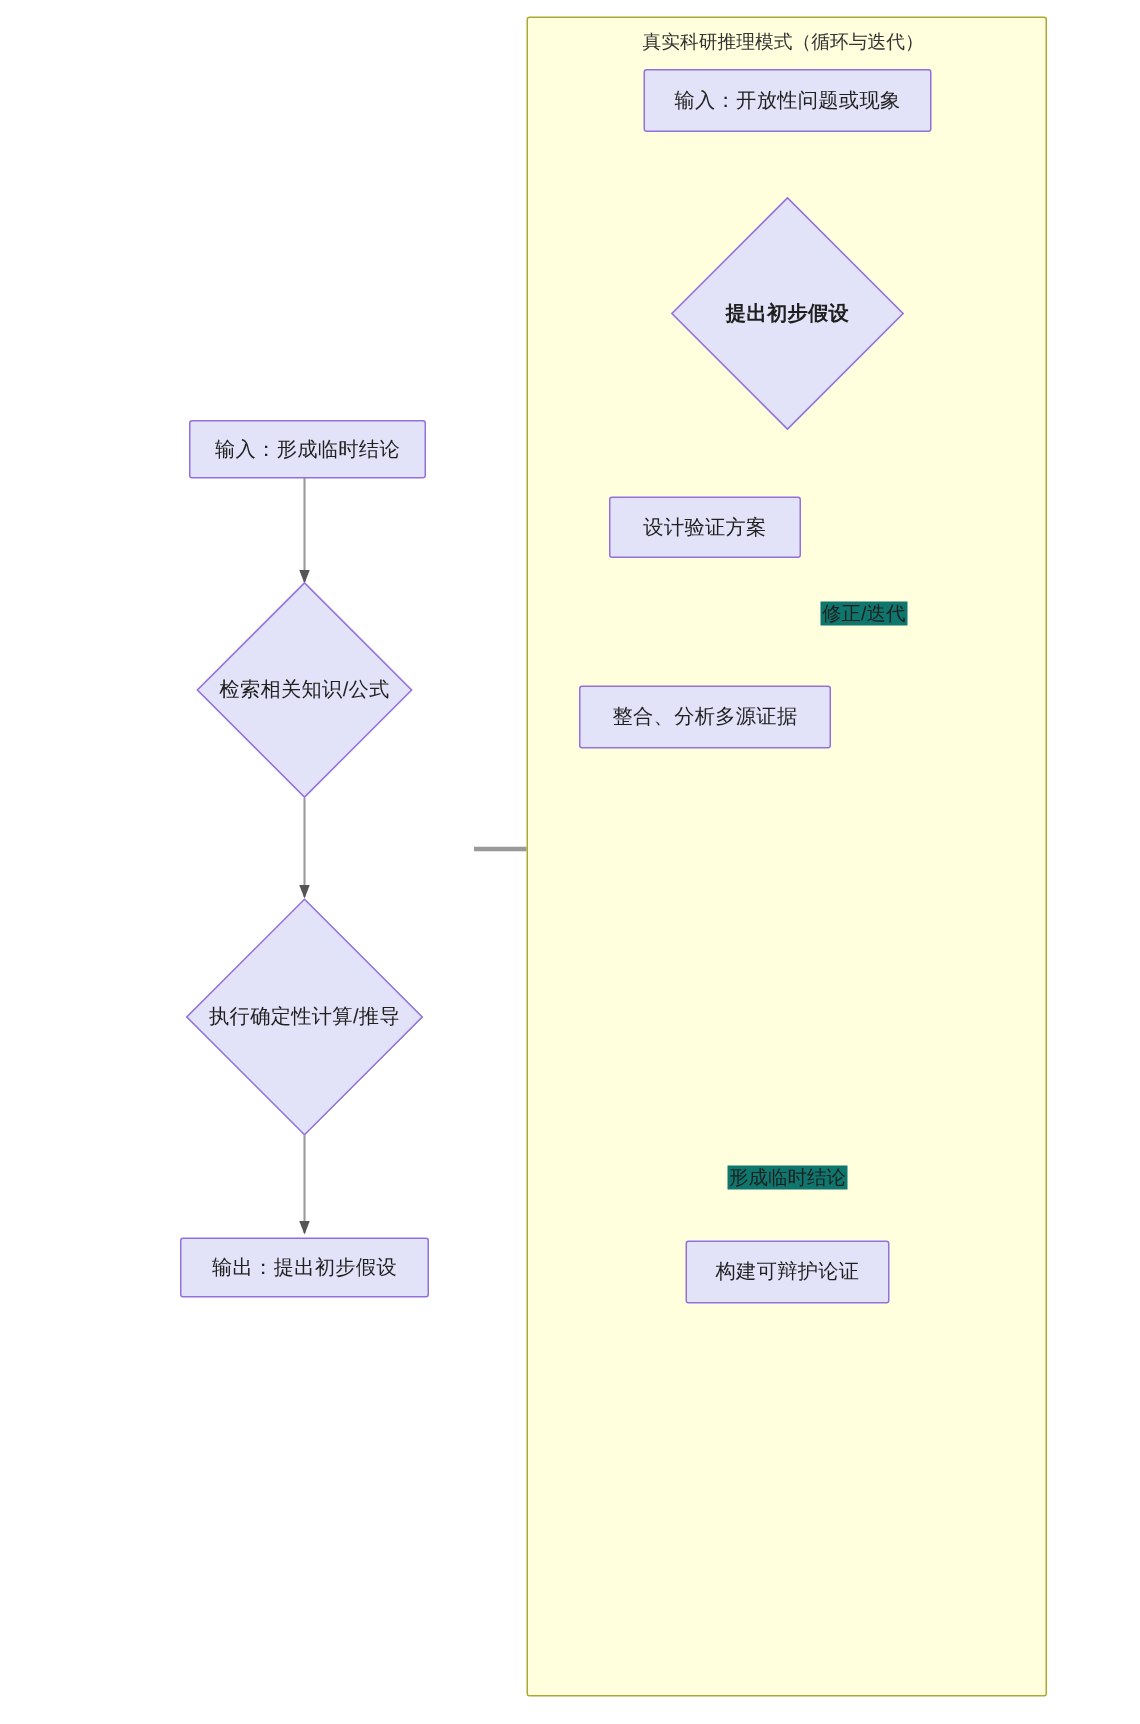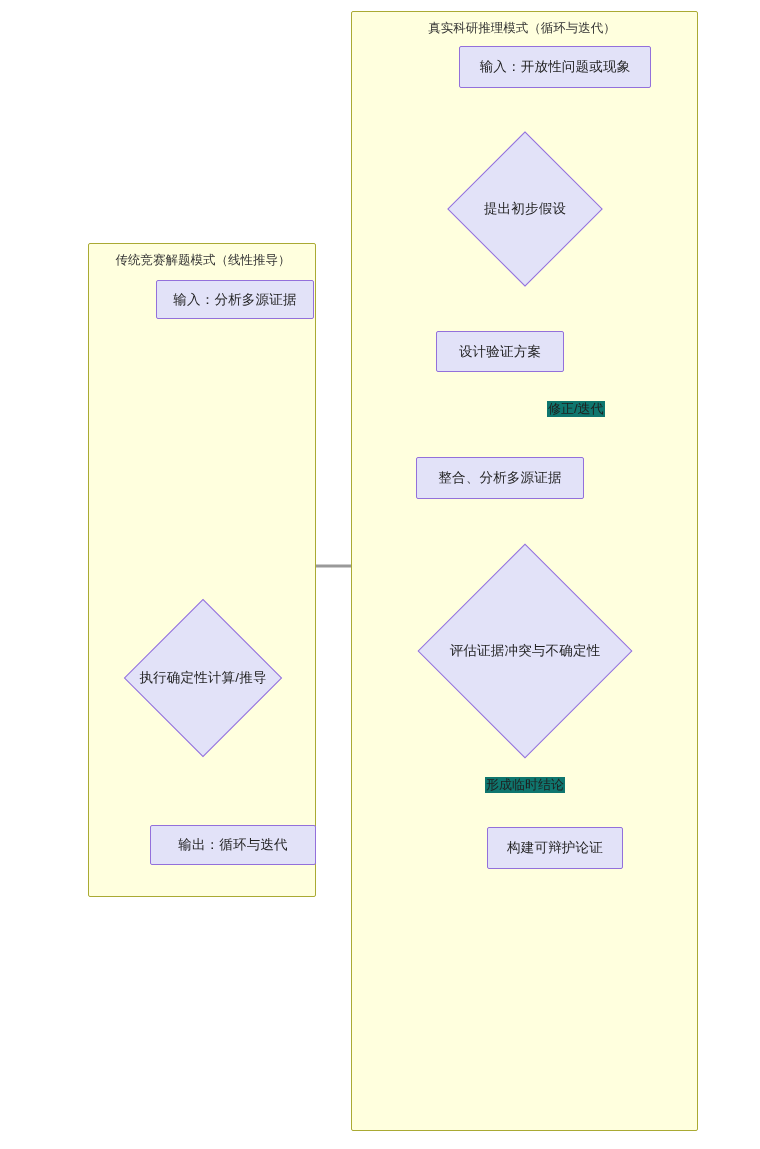--- a/index.html
+++ b/index.html
@@ -82,21 +82,20 @@
     border: 1px solid #9370db;
     border-radius: 2px;
     box-sizing: border-box;
     display: flex;
     align-items: center;
     justify-content: center;
     font-size: 13.5px;
     color: #1f1f1f;
     text-align: center;
     letter-spacing: 0.2px;
-    margin-left: 30px;
   }
   .node-diamond-wrap {
     position: absolute;
   }
   .node-diamond-shape {
     position: absolute;
     left: 0; top: 0;
     width: 100%; height: 100%;
     background: #e2e2f8;
     border: 1px solid #9370db;
@@ -159,53 +158,50 @@
 
     <path class="edge-path" d="M 497,240 C 470,300 465,420 470,500 C 474,540 482,558 497,574" marker-end="url(#arrowhead)"></path>
 
     <path class="edge-path" d="M 556,700 C 590,640 600,430 588,330 C 580,280 568,258 553,243" marker-end="url(#arrowhead)"></path>
 
     <path class="edge-path" d="M 525,727 L 525,826" marker-end="url(#arrowhead)"></path>
 
     <path class="edge-path" d="M 525,869 L 525,944" marker-end="url(#arrowhead)"></path>
   </svg>
 
-  <div class="cluster" id="cluster-traditional">
-    <div class="cluster-title">传统竞赛解题模式（线性推导）</div>
-  </div>
-
-  <div class="node-rect" style="left:126px; top:280px; width:158px; height:39px;">输入：分析多源证据</div>
-
+
+  <div class="node-rect" style="left:126px; top:280px; width:158px; height:39px;">输入：形成临时结论</div>
+
+  <div class="node-diamond-wrap" style="left:152px; top:409px; width:102px; height:102px;">
+    <div class="node-diamond-shape"></div>
+    <div class="node-diamond-label">检索相关知识/公式</div>
+  </div>
 
   <div class="node-diamond-wrap" style="left:147px; top:622px; width:112px; height:112px;">
     <div class="node-diamond-shape"></div>
     <div class="node-diamond-label">执行确定性计算/推导</div>
   </div>
 
-  <div class="node-rect" style="left:120px; top:825px; width:166px; height:40px;">输出：循环与迭代</div>
+  <div class="node-rect" style="left:120px; top:825px; width:166px; height:40px;">输出：提出初步假设</div>
 
   <div class="cluster" id="cluster-research">
     <div class="cluster-title">真实科研推理模式（循环与迭代）</div>
   </div>
 
   <div class="node-rect" style="left:429px; top:46px; width:192px; height:42px;">输入：开放性问题或现象</div>
 
-  <div class="node-diamond-wrap" style="left:470px; top:154px; width:110px; height:110px;">
+  <div class="node-diamond-wrap" style="left:470px; top:154px; width:110px; height:110px;font-weight:bold;">
     <div class="node-diamond-shape"></div>
     <div class="node-diamond-label">提出初步假设</div>
   </div>
 
   <div class="node-rect" style="left:406px; top:331px; width:128px; height:41px;">设计验证方案</div>
 
   <div class="node-rect" style="left:386px; top:457px; width:168px; height:42px;">整合、分析多源证据</div>
 
-  <div class="node-diamond-wrap" style="left:449px; top:575px; width:152px; height:152px;">
-    <div class="node-diamond-shape"></div>
-    <div class="node-diamond-label">评估证据冲突与不确定性</div>
-  </div>
 
   <div class="node-rect" style="left:457px; top:827px; width:136px; height:42px;">构建可辩护论证</div>
 
 
   <div class="edge-label" style="left:547px; top:401px;">修正/迭代</div>
 
   <div class="edge-label" style="left:485px; top:777px;">形成临时结论</div>
 
 </div>
 

